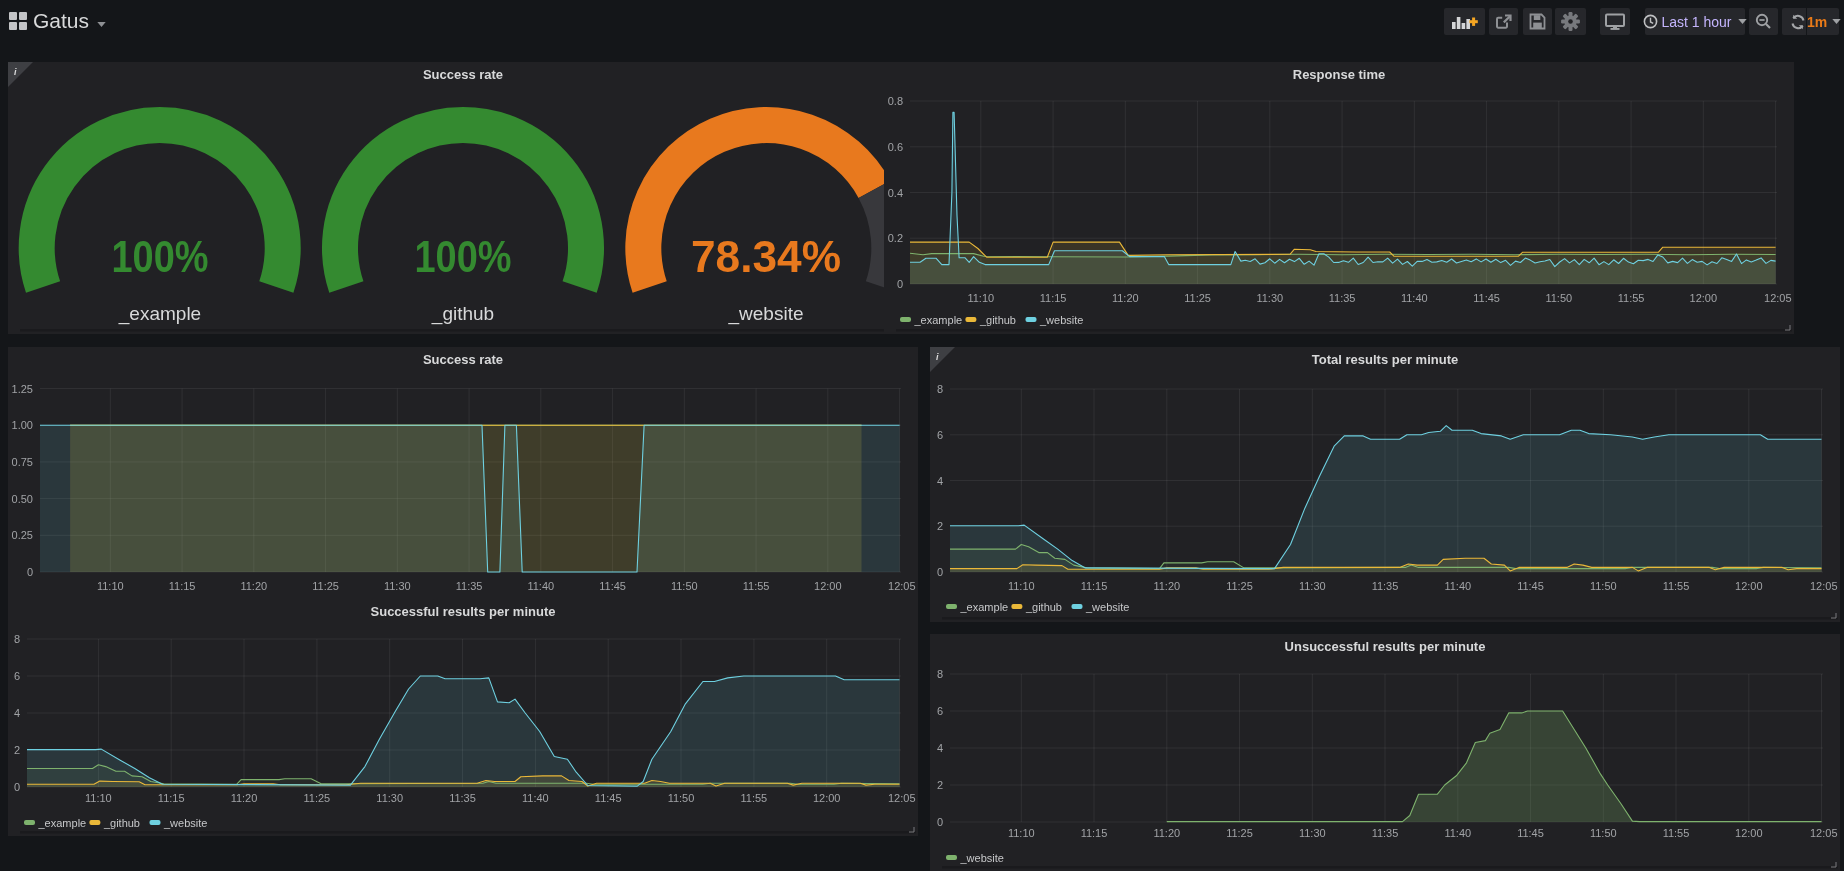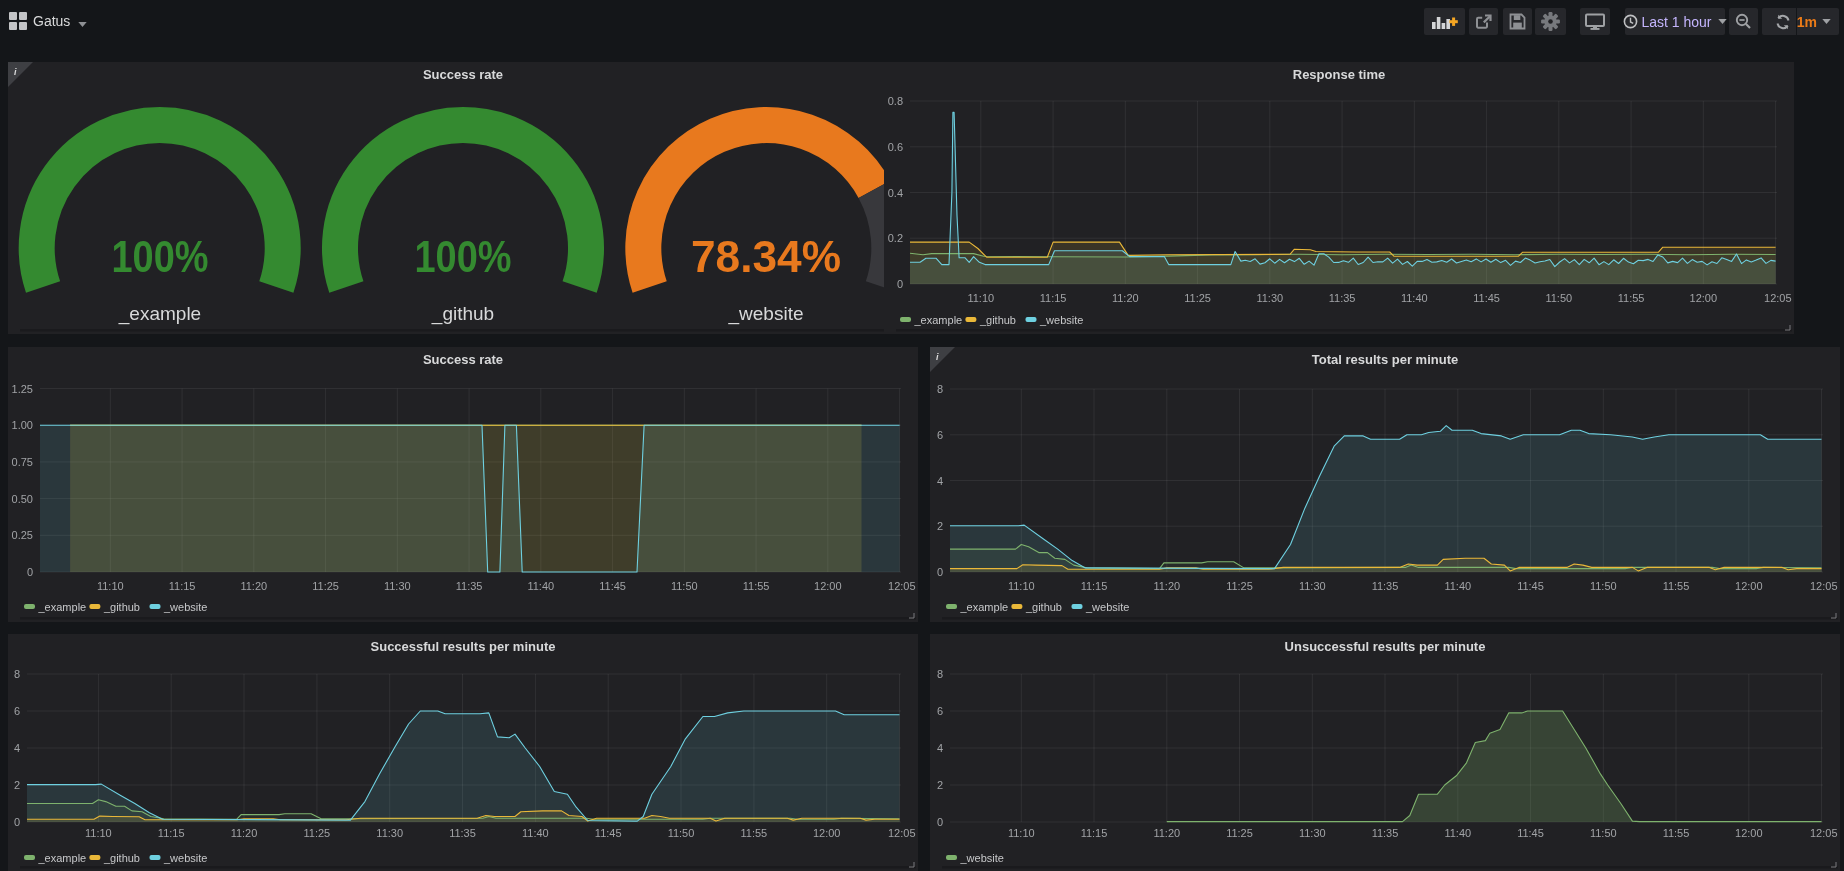--- a/index.html
+++ b/index.html
@@ -1,18 +1,18 @@
 <!DOCTYPE html>
 <html><head><meta charset="utf-8"><style>
 * { margin:0; padding:0; box-sizing:border-box; }
 html,body { width:1844px; height:871px; background:#141619; overflow:hidden;
   font-family:"Liberation Sans",sans-serif; }
 #nav { position:absolute; left:0; top:0; width:1844px; height:42px; display:flex; align-items:center; }
 #logo { margin-left:8px; flex:none; }
-#dash-title { color:#d8d9da; font-size:14px; margin-left:5px; }
+#dash-title { color:#d8d9da; font-size:21px; margin-left:5px; }
 #navright { position:absolute; right:5px; top:8px; display:flex; align-items:center; }
 .nbtn { height:27px; width:30px; background:#26272b; border-radius:2px; margin-left:4px; flex:none;
   display:flex; align-items:center; justify-content:center; padding:0; }
 .ic { flex:none; }
 .panel { position:absolute; background:#212124; overflow:hidden; }
 svg text { font-family:"Liberation Sans",sans-serif; }
 </style></head><body>
 <div id="nav">
 <svg id="logo" width="20" height="20" viewBox="0 0 20 20">
 <rect x="1" y="1" width="8" height="8" rx="1" fill="#c3c4c6"></rect>
@@ -80,21 +80,21 @@
           <path d="M0,0 L10,0 L5,6 Z" fill="#9fa1a4"></path>
         </svg>
       </div>
 <div class="nbtn" style="width:29px;margin-left:4px">
         <svg class="ic" style="width:17px;height:17px" viewBox="0 0 17 17">
 <circle cx="7" cy="7" r="5.2" fill="none" stroke="#9fa1a4" stroke-width="1.9"></circle>
 <line x1="4.4" y1="7" x2="9.6" y2="7" stroke="#9fa1a4" stroke-width="1.7"></line>
 <line x1="11" y1="11" x2="15" y2="15" stroke="#9fa1a4" stroke-width="2.2"></line>
         </svg>
       </div>
-<div class="nbtn" style="width:77px;margin-left:4px;justify-content:flex-start;padding:8px">
+<div class="nbtn" style="width:57px;margin-left:4px;justify-content:flex-start;padding:8px">
 <div style="width:29px;display:flex;justify-content:center">
           <svg class="ic" style="width:16px;height:16px" viewBox="0 0 16 16">
 <path d="M13.5,6.5 A5.8,5.8 0 0 0 3.2,4.2" fill="none" stroke="#a4a6a9" stroke-width="2"></path>
 <path d="M3.2,0.8 L3.2,4.8 L7.2,4.8 Z" fill="#a4a6a9"></path>
 <path d="M2.5,9.5 A5.8,5.8 0 0 0 12.8,11.8" fill="none" stroke="#a4a6a9" stroke-width="2"></path>
 <path d="M12.8,15.2 L12.8,11.2 L8.8,11.2 Z" fill="#a4a6a9"></path>
           </svg>
         </div>
 <div style="width:1px;height:27px;background:#141619;flex:none"></div>
 <div style="flex:1;display:flex;align-items:center;justify-content:center">
@@ -277,21 +277,21 @@
 <text x="960.5" y="611" font-size="11" fill="#c7c8ca">_example</text>
 <rect x="1011.4" y="604" width="11" height="5" rx="2" fill="#eab839"></rect>
 <text x="1025.9" y="611" font-size="11" fill="#c7c8ca">_github</text>
 <rect x="1071.5" y="604" width="11" height="5" rx="2" fill="#6ed0e0"></rect>
 <text x="1086.0" y="611" font-size="11" fill="#c7c8ca">_website</text>
 <path d="M930,347 L955,347 L930,372 Z" fill="#3e3f43"></path>
 <text x="936" y="360" font-size="9" font-weight="bold" font-family="Liberation Serif" fill="#dcdcdd" font-style="italic">i</text>
 <rect x="942" y="617" width="896" height="2.5" fill="#1a1a1d"></rect>
 <path d="M1831,618 L1836,618 L1836,613" fill="none" stroke="#7a7b7e" stroke-width="1"></path>
 </svg></div>
-<div class="panel" style="left:8px;top:634px;width:910px;height:237px">
+<div class="panel" style="left:8px;top:599px;width:910px;height:237px">
 <svg width="910" height="237" viewBox="8 634 910 237">
 <text x="463" y="651" text-anchor="middle" font-size="13" font-weight="bold" fill="#d8d9da">Successful results per minute</text>
 <line x1="27" y1="822.0" x2="901" y2="822.0" stroke="rgba(255,255,255,0.07)" stroke-width="1"></line>
 <text x="20" y="826.0" text-anchor="end" font-size="11" fill="#a1a3a6">0</text>
 <line x1="27" y1="785.0" x2="901" y2="785.0" stroke="rgba(255,255,255,0.07)" stroke-width="1"></line>
 <text x="20" y="789.0" text-anchor="end" font-size="11" fill="#a1a3a6">2</text>
 <line x1="27" y1="748.0" x2="901" y2="748.0" stroke="rgba(255,255,255,0.07)" stroke-width="1"></line>
 <text x="20" y="752.0" text-anchor="end" font-size="11" fill="#a1a3a6">4</text>
 <line x1="27" y1="711.0" x2="901" y2="711.0" stroke="rgba(255,255,255,0.07)" stroke-width="1"></line>
 <text x="20" y="715.0" text-anchor="end" font-size="11" fill="#a1a3a6">6</text>

